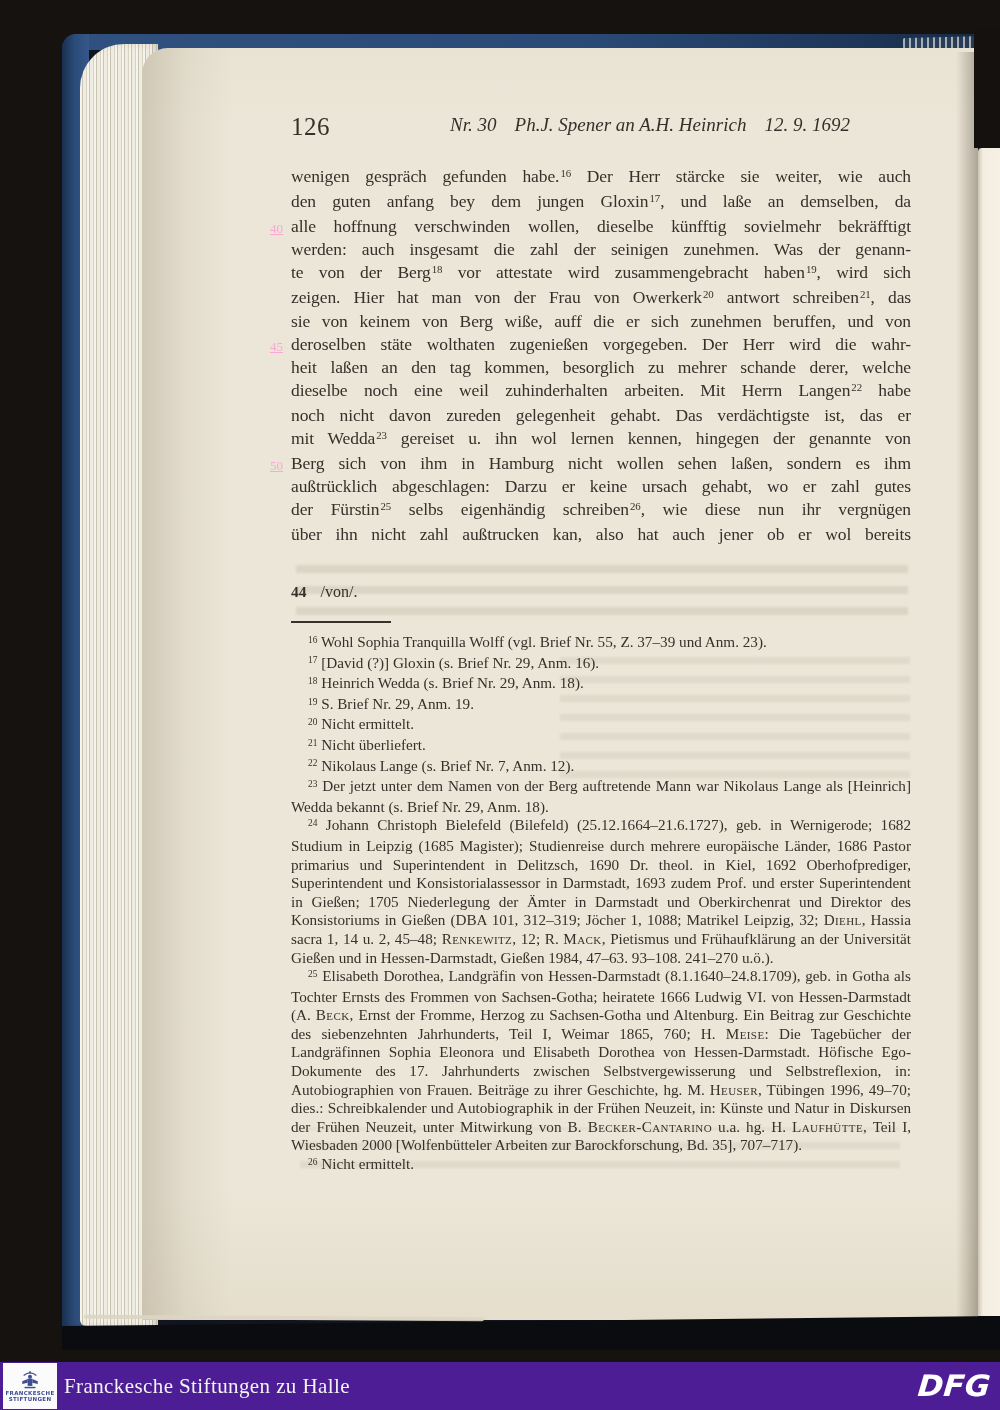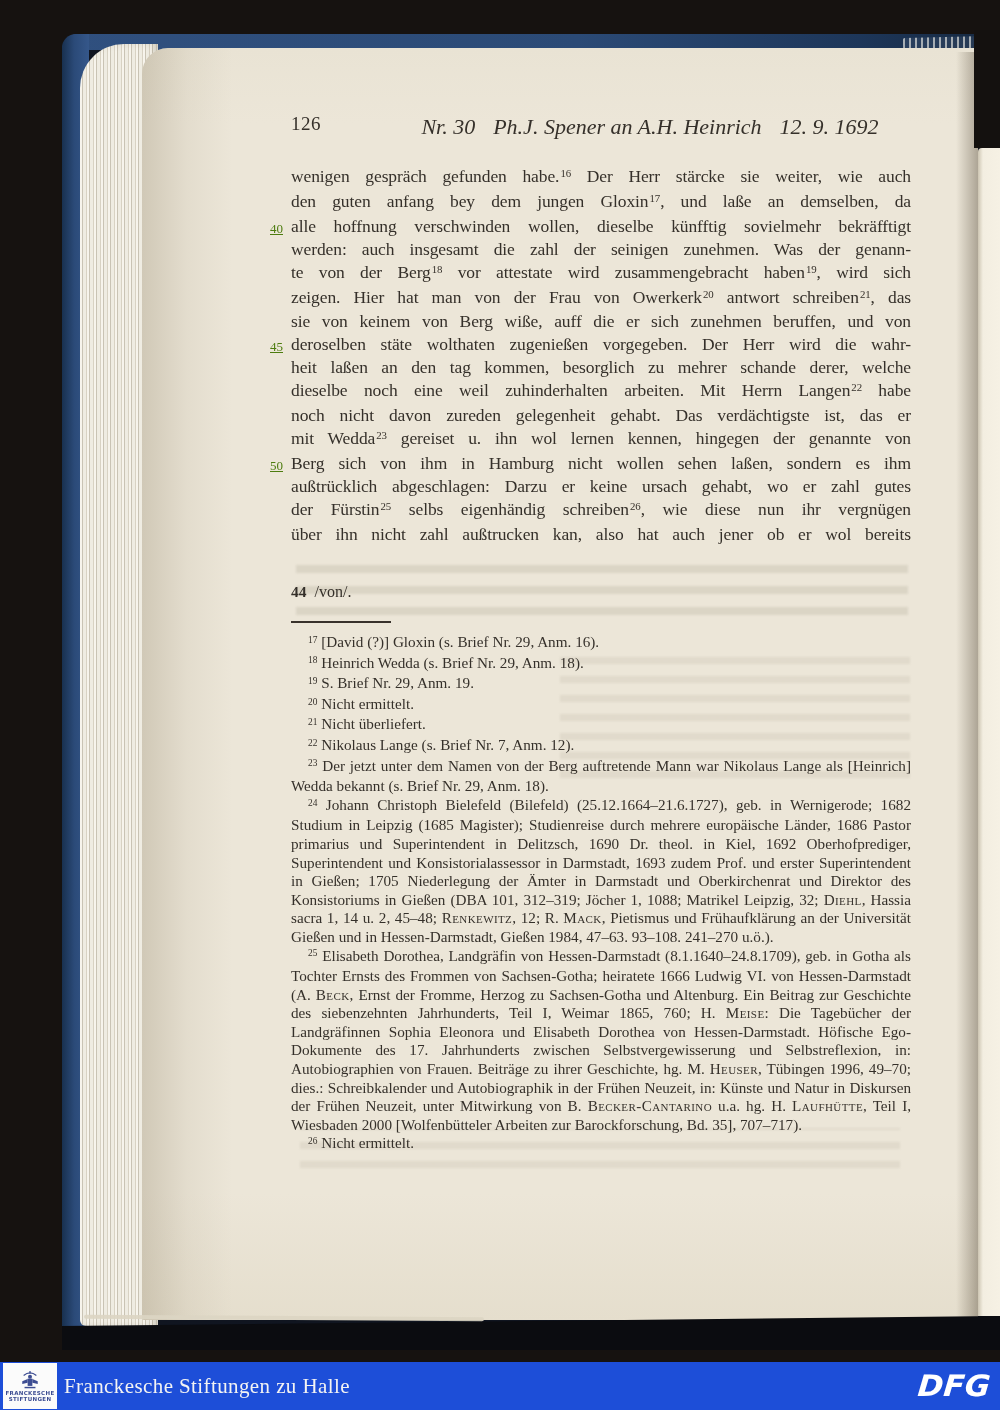--- a/index.html
+++ b/index.html
@@ -74,56 +74,56 @@
   
   .ghost{
     filter:blur(1.2px);
     background:repeating-linear-gradient(0deg,rgba(128,120,96,0) 0 13px,rgba(128,120,96,.15) 13px 21px);
     pointer-events:none;
   }
   .ghost.g2{background:repeating-linear-gradient(0deg,rgba(128,120,96,0) 0 12px,rgba(128,120,96,.10) 12px 19px);}
 
   
   .ink{color:#35302a;}
-  #page-number{left:291px;top:113px;font-size:19px;letter-spacing:.5px;}
+  #page-number{left:291px;top:113px;font-size:25px;letter-spacing:.5px;}
   #running-header{
     left:370px;top:114px;width:560px;
     display:flex;justify-content:center;gap:18px;
-    font-style:italic;font-size:22px;white-space:nowrap;
+    font-style:italic;font-size:19px;white-space:nowrap;
   }
   #body-lines{
     left:291px;top:165px;width:620px;
     font-size:17.5px;line-height:22.9px;
   }
   .bline{
     position:relative;
     text-align:justify;text-align-last:justify;
     letter-spacing:-.1px;
   }
   .bline .ln{
     position:absolute;left:-36px;top:3px;width:28px;
-    text-align:right;font-size:13px;color:#4d7c0f;
+    text-align:right;font-size:13px;color:#f9a8d4;
     text-align-last:right;letter-spacing:0;text-decoration:underline;
   }
   sup{font-size:62%;vertical-align:baseline;position:relative;top:-.45em;margin-left:1px;}
   .sc{font-variant:small-caps;letter-spacing:.4px;}
 
   #apparatus{left:291px;top:583px;font-size:16px;}
-  #apparatus .app-no{font-weight:bold;margin-right:8px;font-size:15.5px;}
+  #apparatus .app-no{font-weight:bold;margin-right:14px;font-size:15.5px;}
   #fn-rule{left:291px;top:621px;width:100px;height:2px;background:#39322b;}
   #footnotes{
     left:291px;top:633px;width:620px;
     font-size:15.2px;line-height:18.6px;
   }
   #footnotes p{margin:0;text-align:justify;text-indent:16px;}
 
   
   .footer{
     left:0;top:1362px;width:1000px;height:48px;
-    background:#1d4ed8;display:flex;align-items:center;justify-content:space-between;
+    background:#4c1d95;display:flex;align-items:center;justify-content:space-between;
   }
   .logo-box{
     position:absolute;left:3px;top:1px;width:54px;height:46px;
     background:#fbfbfb;display:flex;flex-direction:column;align-items:center;justify-content:center;
   }
   .logo-caption{
     font-family:"DejaVu Sans",sans-serif;font-size:5.5px;line-height:6.5px;
     color:#3d4d92;font-weight:bold;letter-spacing:.35px;text-align:center;
   }
   .footer-title{
@@ -184,20 +184,21 @@
     <div class="bline">über ihn nicht zahl außtrucken kan, also hat auch jener ob er wol bereits</div>
   </div>
 
 <div class="abs ink" id="apparatus">
   <span class="app-no">44</span><span>/von/.</span>
 </div>
 
 <div class="abs" id="fn-rule"></div>
 
 <div class="abs ink" id="footnotes">
+    <p><sup>16</sup> Wohl Sophia Tranquilla Wolff (vgl. Brief Nr. 55, Z. 37–39 und Anm. 23).</p>
     <p><sup>17</sup> [David (?)] Gloxin (s. Brief Nr. 29, Anm. 16).</p>
     <p><sup>18</sup> Heinrich Wedda (s. Brief Nr. 29, Anm. 18).</p>
     <p><sup>19</sup> S. Brief Nr. 29, Anm. 19.</p>
     <p><sup>20</sup> Nicht ermittelt.</p>
     <p><sup>21</sup> Nicht überliefert.</p>
     <p><sup>22</sup> Nikolaus Lange (s. Brief Nr. 7, Anm. 12).</p>
     <p><sup>23</sup> Der jetzt unter dem Namen von der Berg auftretende Mann war Nikolaus Lange als [Heinrich] Wedda bekannt (s. Brief Nr. 29, Anm. 18).</p>
     <p><sup>24</sup> Johann Christoph Bielefeld (Bilefeld) (25.12.1664–21.6.1727), geb. in Wernigerode; 1682 Studium in Leipzig (1685 Magister); Studienreise durch mehrere europäische Länder, 1686 Pastor primarius und Superintendent in Delitzsch, 1690 Dr. theol. in Kiel, 1692 Oberhofprediger, Superintendent und Konsistorialassessor in Darmstadt, 1693 zudem Prof. und erster Superintendent in Gießen; 1705 Niederlegung der Ämter in Darmstadt und Oberkirchenrat und Direktor des Konsistoriums in Gießen (DBA 101, 312–319; Jöcher 1, 1088; Matrikel Leipzig, 32; <span class="sc">Diehl</span>, Hassia sacra 1, 14 u. 2, 45–48; <span class="sc">Renkewitz</span>, 12; R. <span class="sc">Mack</span>, Pietismus und Frühaufklärung an der Universität Gießen und in Hessen-Darmstadt, Gießen 1984, 47–63. 93–108. 241–270 u.ö.).</p>
     <p><sup>25</sup> Elisabeth Dorothea, Landgräfin von Hessen-Darmstadt (8.1.1640–24.8.1709), geb. in Gotha als Tochter Ernsts des Frommen von Sachsen-Gotha; heiratete 1666 Ludwig VI. von Hessen-Darmstadt (A. <span class="sc">Beck</span>, Ernst der Fromme, Herzog zu Sachsen-Gotha und Altenburg. Ein Beitrag zur Geschichte des siebenzehnten Jahrhunderts, Teil I, Weimar 1865, 760; H. <span class="sc">Meise</span>: Die Tagebücher der Landgräfinnen Sophia Eleonora und Elisabeth Dorothea von Hessen-Darmstadt. Höfische Ego-Dokumente des 17. Jahrhunderts zwischen Selbstvergewisserung und Selbstreflexion, in: Autobiographien von Frauen. Beiträge zu ihrer Geschichte, hg. M. <span class="sc">Heuser</span>, Tübingen 1996, 49–70; dies.: Schreibkalender und Autobiographik in der Frühen Neuzeit, in: Künste und Natur in Diskursen der Frühen Neuzeit, unter Mitwirkung von B. <span class="sc">Becker-Cantarino</span> u.a. hg. H. <span class="sc">Laufhütte</span>, Teil I, Wiesbaden 2000 [Wolfenbütteler Arbeiten zur Barockforschung, Bd. 35], 707–717).</p>
     <p><sup>26</sup> Nicht ermittelt.</p>

